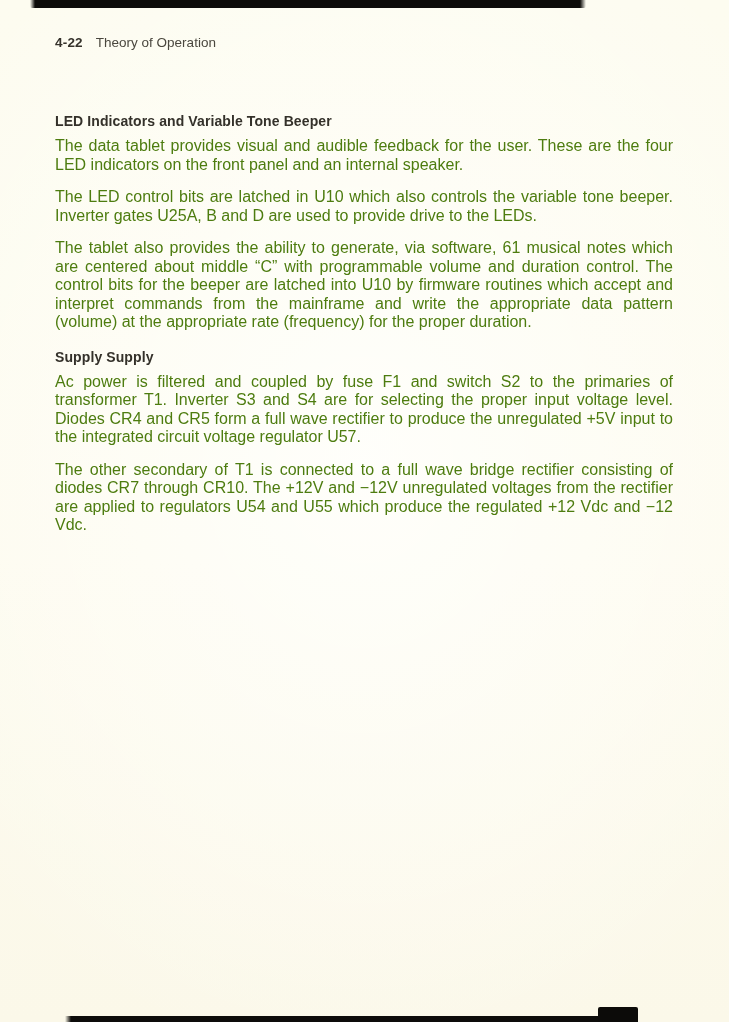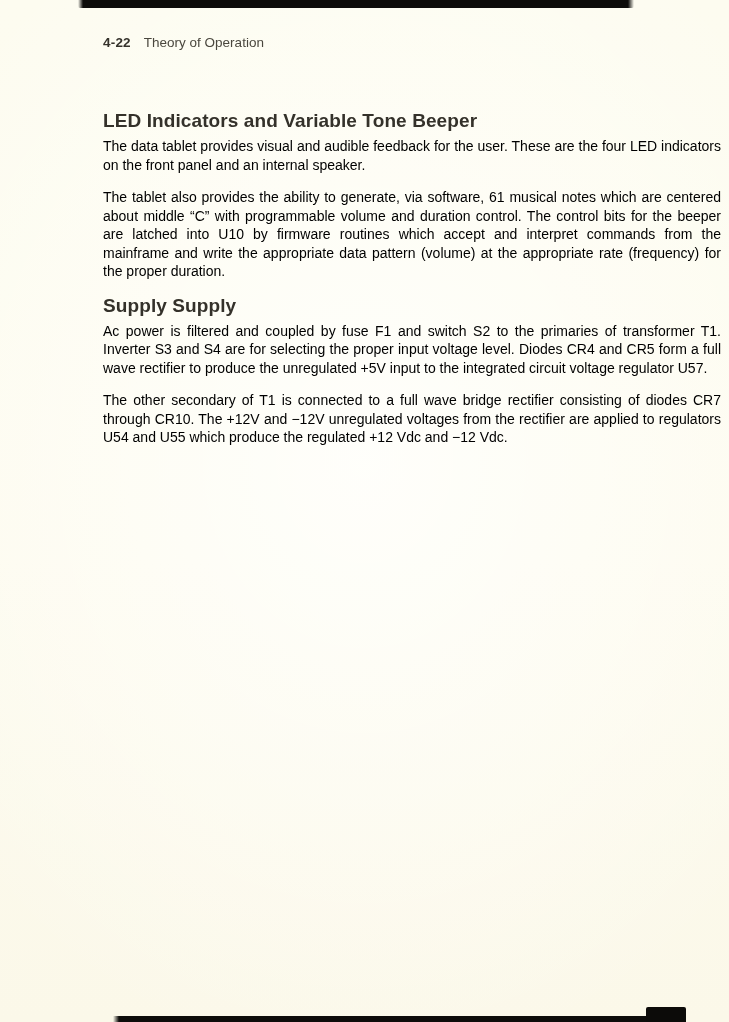--- a/index.html
+++ b/index.html
@@ -13,21 +13,20 @@
     overflow: hidden;
     font-family: "Liberation Sans", sans-serif;
     background:
       radial-gradient(ellipse 120% 100% at 50% 45%, rgba(255,255,252,0.9) 0%, rgba(253,251,238,0.0) 60%),
       linear-gradient(180deg, #fdfcf0 0%, #fdfbee 55%, #fbf8e9 100%);
     color: #3f3c33;
   }
   .page {
     position: absolute;
     inset: 0;
-    margin-left: 48px;
   }
   
   .scan-bar-top {
     position: absolute;
     top: 0; left: 30px;
     width: 556px; height: 8px;
     background: linear-gradient(90deg, rgba(13,12,10,0) 0px, #0d0c0a 5px, #0d0c0a calc(100% - 6px), rgba(13,12,10,0) 100%);
     border-radius: 0 0 2px 2px;
   }
   .scan-bar-bottom {
@@ -58,54 +57,55 @@
   .page-number {
     font-weight: bold;
     color: #35322b;
     margin-right: 13px;
     letter-spacing: 0.2px;
   }
   .page-header-title {
     color: #4a473e;
   }
   h2 {
-    font-size: 19px;
+    font-size: 14px;
     line-height: 22px;
     font-weight: bold;
     color: #34312a;
     margin: 14px 0 5px 0;
     letter-spacing: 0.1px;
   }
   h2.first {
     margin-top: 59px;
   }
   p {
-    font-size: 14px;
+    font-size: 16px;
     line-height: 18.5px;
     margin: 0 0 14px 0;
     text-align: justify;
-    color: #000000;
+    color: #4d7c0f;
   }
 </style>
 </head>
 <body>
 
 <div class="page">
 
   <div class="scan-bar-top"></div>
 
   <div class="content">
 
     <div class="page-header">
       <span class="page-number">4-22</span><span class="page-header-title">Theory of Operation</span>
     </div>
 
     <section>
       <h2 class="first">LED Indicators and Variable Tone Beeper</h2>
       <p>The data tablet provides visual and audible feedback for the user. These are the four LED indicators on the front panel and an internal speaker.</p>
+      <p>The LED control bits are latched in U10 which also controls the variable tone beeper. Inverter gates U25A, B and D are used to provide drive to the LEDs.</p>
       <p>The tablet also provides the ability to generate, via software, 61 musical notes which are centered about middle “C” with programmable volume and duration control. The control bits for the beeper are latched into U10 by firmware routines which accept and interpret commands from the mainframe and write the appropriate data pattern (volume) at the appropriate rate (frequency) for the proper duration.</p>
     </section>
 
     <section>
       <h2>Supply Supply</h2>
       <p>Ac power is filtered and coupled by fuse F1 and switch S2 to the primaries of transformer T1. Inverter S3 and S4 are for selecting the proper input voltage level. Diodes CR4 and CR5 form a full wave rectifier to produce the unregulated +5V input to the integrated circuit voltage regulator U57.</p>
       <p>The other secondary of T1 is connected to a full wave bridge rectifier consisting of diodes CR7 through CR10. The +12V and −12V unregulated voltages from the rectifier are applied to regulators U54 and U55 which produce the regulated +12 Vdc and −12 Vdc.</p>
     </section>
 
   </div>

